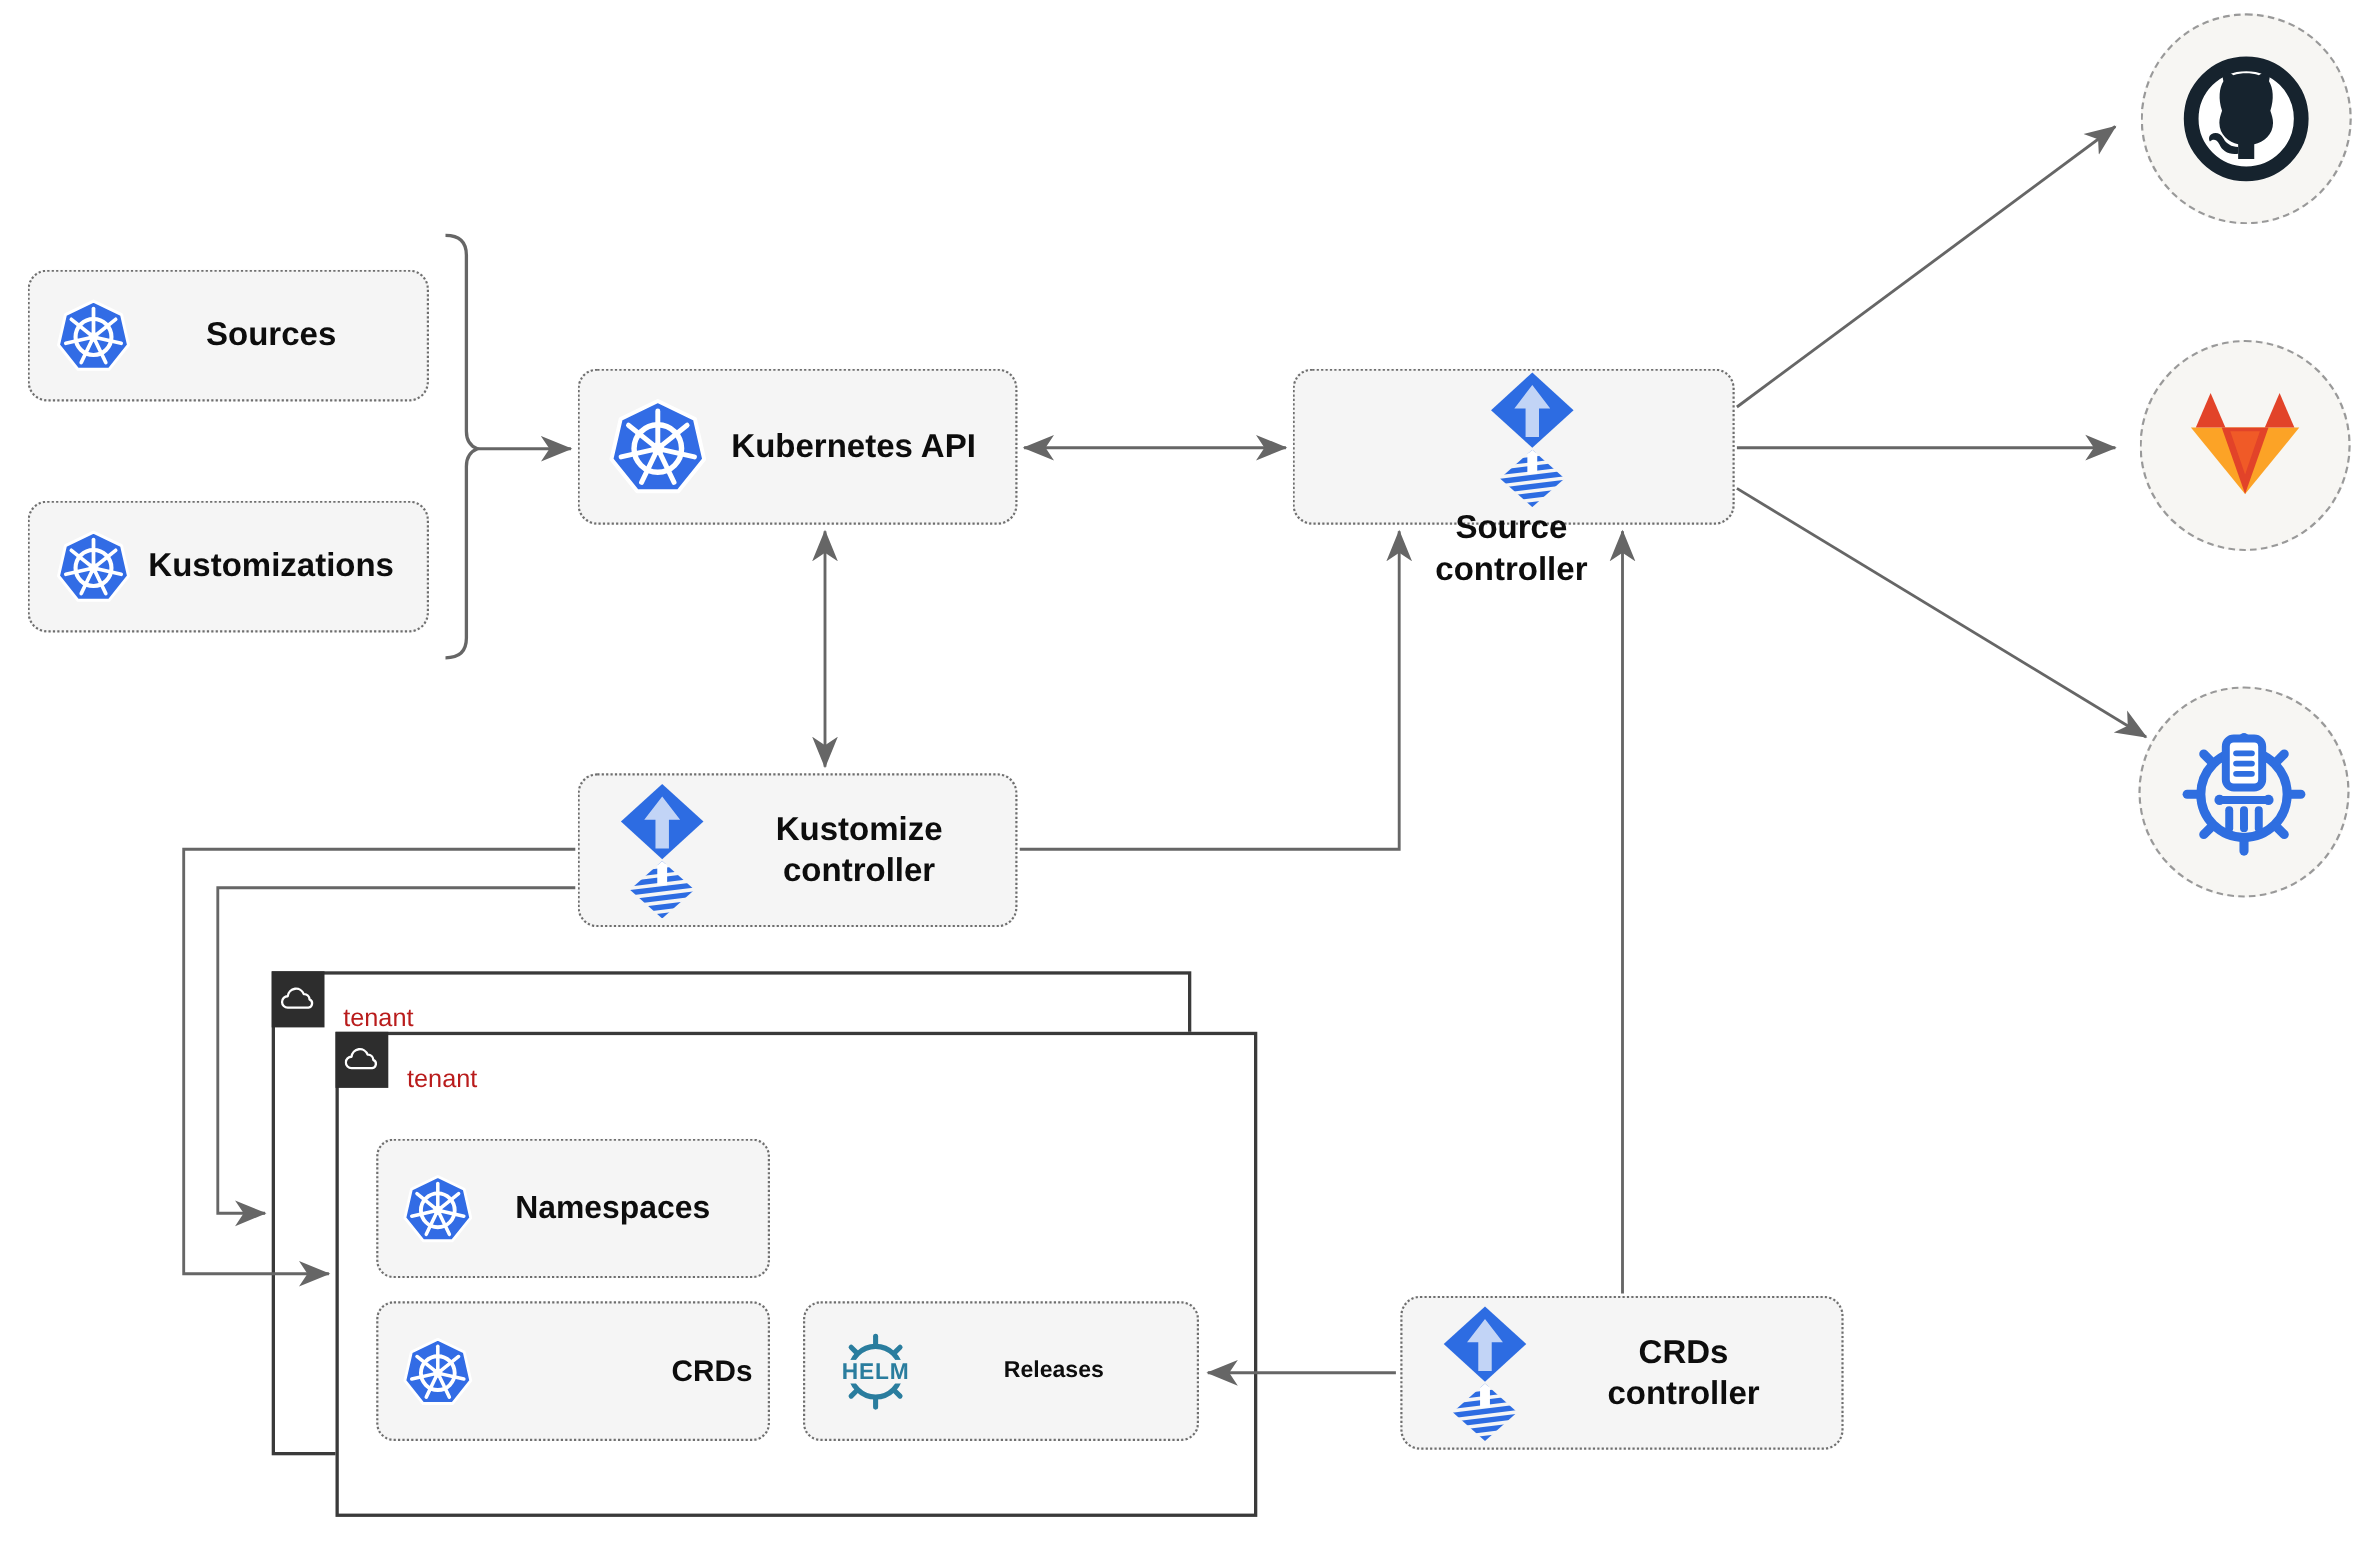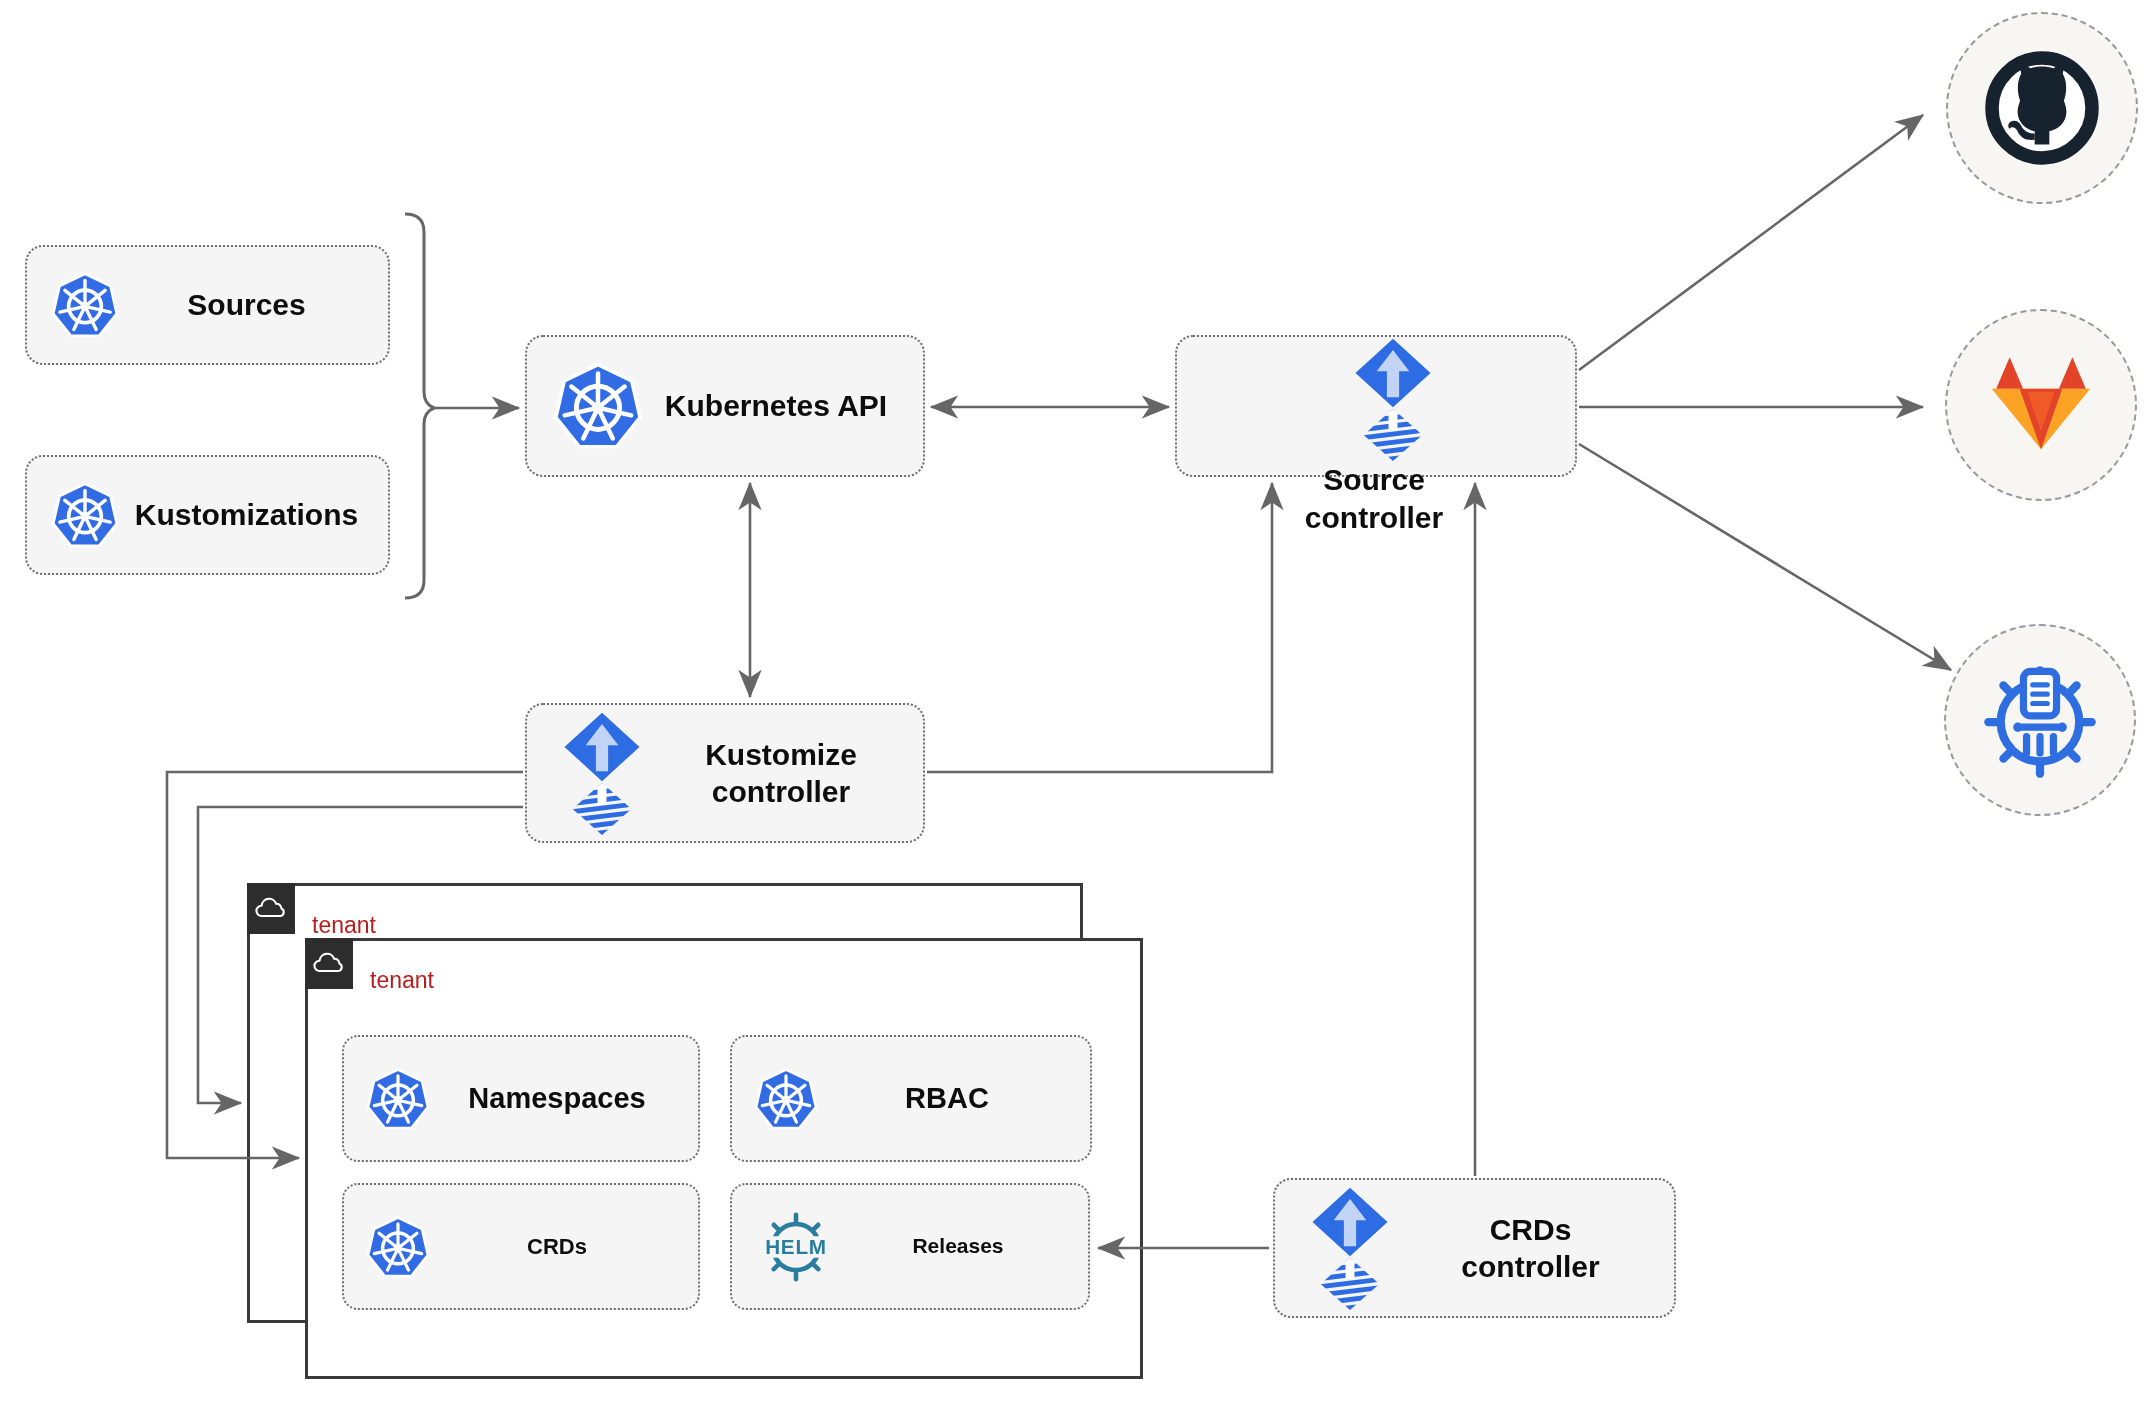--- a/index.html
+++ b/index.html
@@ -184,32 +184,26 @@
     <div class="nlabel" style="padding-left:10px;max-width:200px;margin:0 auto;">CRDs controller</div>
   </div>
 
   <div class="node z12" style="left:342px;top:1035px;width:358px;height:127px;border-radius:16px;">
     <svg class="icn" style="margin-left:22px;" width="64" height="64" viewBox="0 0 100 100">
         <use href="#sym-k8s"></use>
       </svg>
     <div class="nlabel" style="font-size:29px;">Namespaces</div>
   </div>
 
-  <div class="node z12" style="left:730px;top:1035px;width:362px;height:127px;border-radius:16px;">
-    <svg class="icn" style="margin-left:22px;" width="64" height="64" viewBox="0 0 100 100">
-        <use href="#sym-k8s"></use>
-      </svg>
-    <div class="nlabel" style="font-size:29px;">RBAC</div>
-  </div>
 
   <div class="node z12" style="left:342px;top:1183px;width:358px;height:127px;border-radius:16px;">
     <svg class="icn" style="margin-left:22px;" width="64" height="64" viewBox="0 0 100 100">
         <use href="#sym-k8s"></use>
       </svg>
-    <div class="nlabel" style="font-size:22px;">CRDs</div>
+    <div class="nlabel" style="font-size:27px;text-align:right;">CRDs</div>
   </div>
 
   <div class="node z12" style="left:730px;top:1183px;width:360px;height:127px;border-radius:16px;">
     <svg class="icn" style="margin-left:18px;" width="92" height="86" viewBox="0 0 120 110">
       <g stroke="#2a7d9e" stroke-width="6" stroke-linecap="round" fill="none">
         <circle cx="60" cy="55" r="30"></circle>
         <line x1="60" y1="13" x2="60" y2="23"></line>
         <line x1="60" y1="87" x2="60" y2="97"></line>
         <line x1="18" y1="55" x2="28" y2="55"></line>
         <line x1="92" y1="55" x2="102" y2="55"></line>

